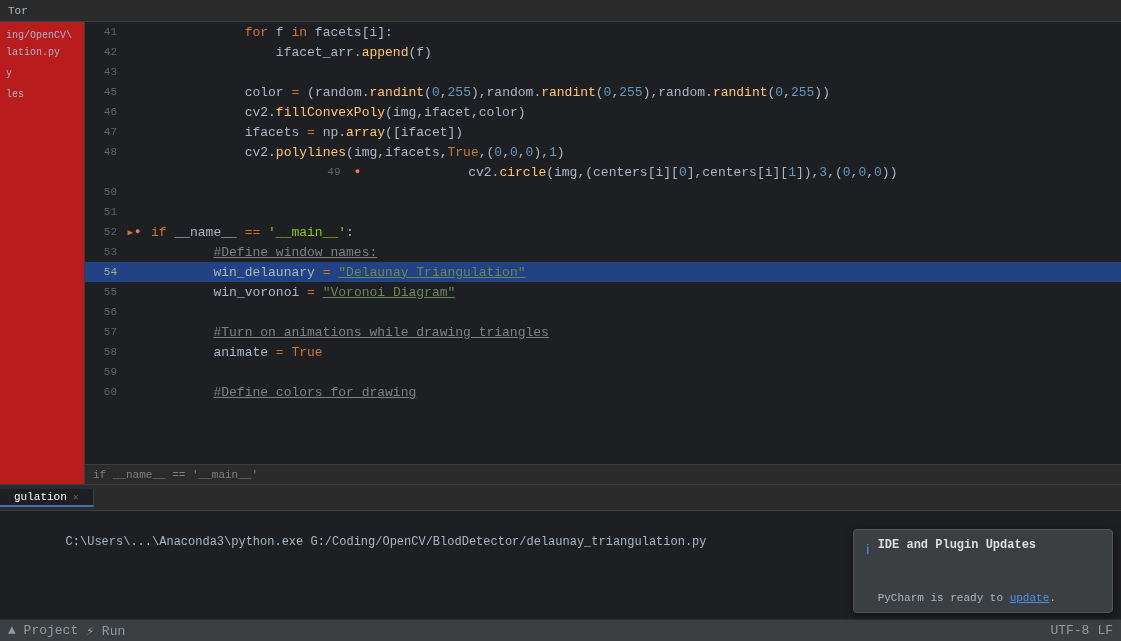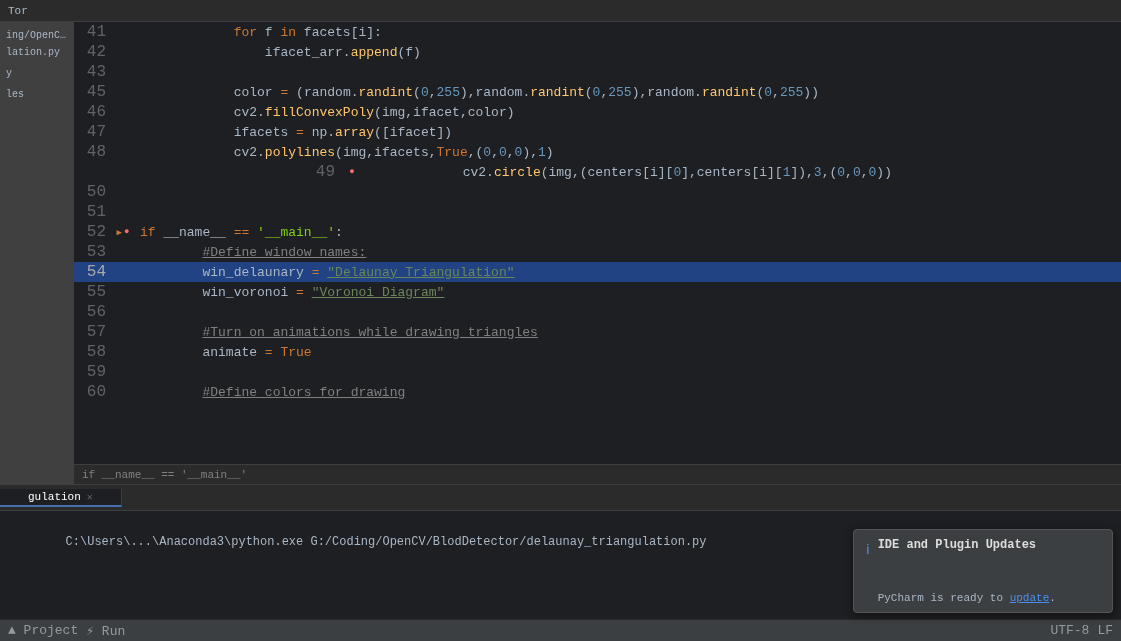--- a/index.html
+++ b/index.html
@@ -28,22 +28,22 @@
     }
 
     .main-area {
       display: flex;
       flex: 1;
       overflow: hidden;
     }
 
     
     .sidebar {
-      width: 74px;
-      background: #404040;
+      width: 85px;
+      background: #b91c1c;
       border-right: 1px solid #3c3f41;
       display: flex;
       flex-direction: column;
       font-size: 11px;
       overflow: hidden;
     }
 
     .sidebar-item {
       padding: 3px 6px;
       color: #a9b7c6;
@@ -97,21 +97,21 @@
 
     .terminal-tabs {
       height: 26px;
       background: #2b2b2b;
       display: flex;
       align-items: center;
       border-bottom: 1px solid #3c3f41;
     }
 
     .terminal-tab {
-      padding: 0 28px;
+      padding: 0 14px;
       height: 18px;
       display: flex;
       align-items: center;
       font-size: 11px;
       color: #a9b7c6;
       border-right: 1px solid #3c3f41;
       cursor: pointer;
     }
 
     .terminal-tab.active {
@@ -210,21 +210,21 @@
       color: #4b8ef1;
       text-decoration: underline;
       cursor: pointer;
     }
 
     
     .line-num-col {
       width: 38px;
       text-align: right;
       color: #606366;
-      font-size: 16px;
+      font-size: 11px;
       padding-right: 6px;
       flex-shrink: 0;
       user-select: none;
       line-height: 20px;
     }
 
     .gutter-col {
       width: 22px;
       flex-shrink: 0;
       display: flex;

